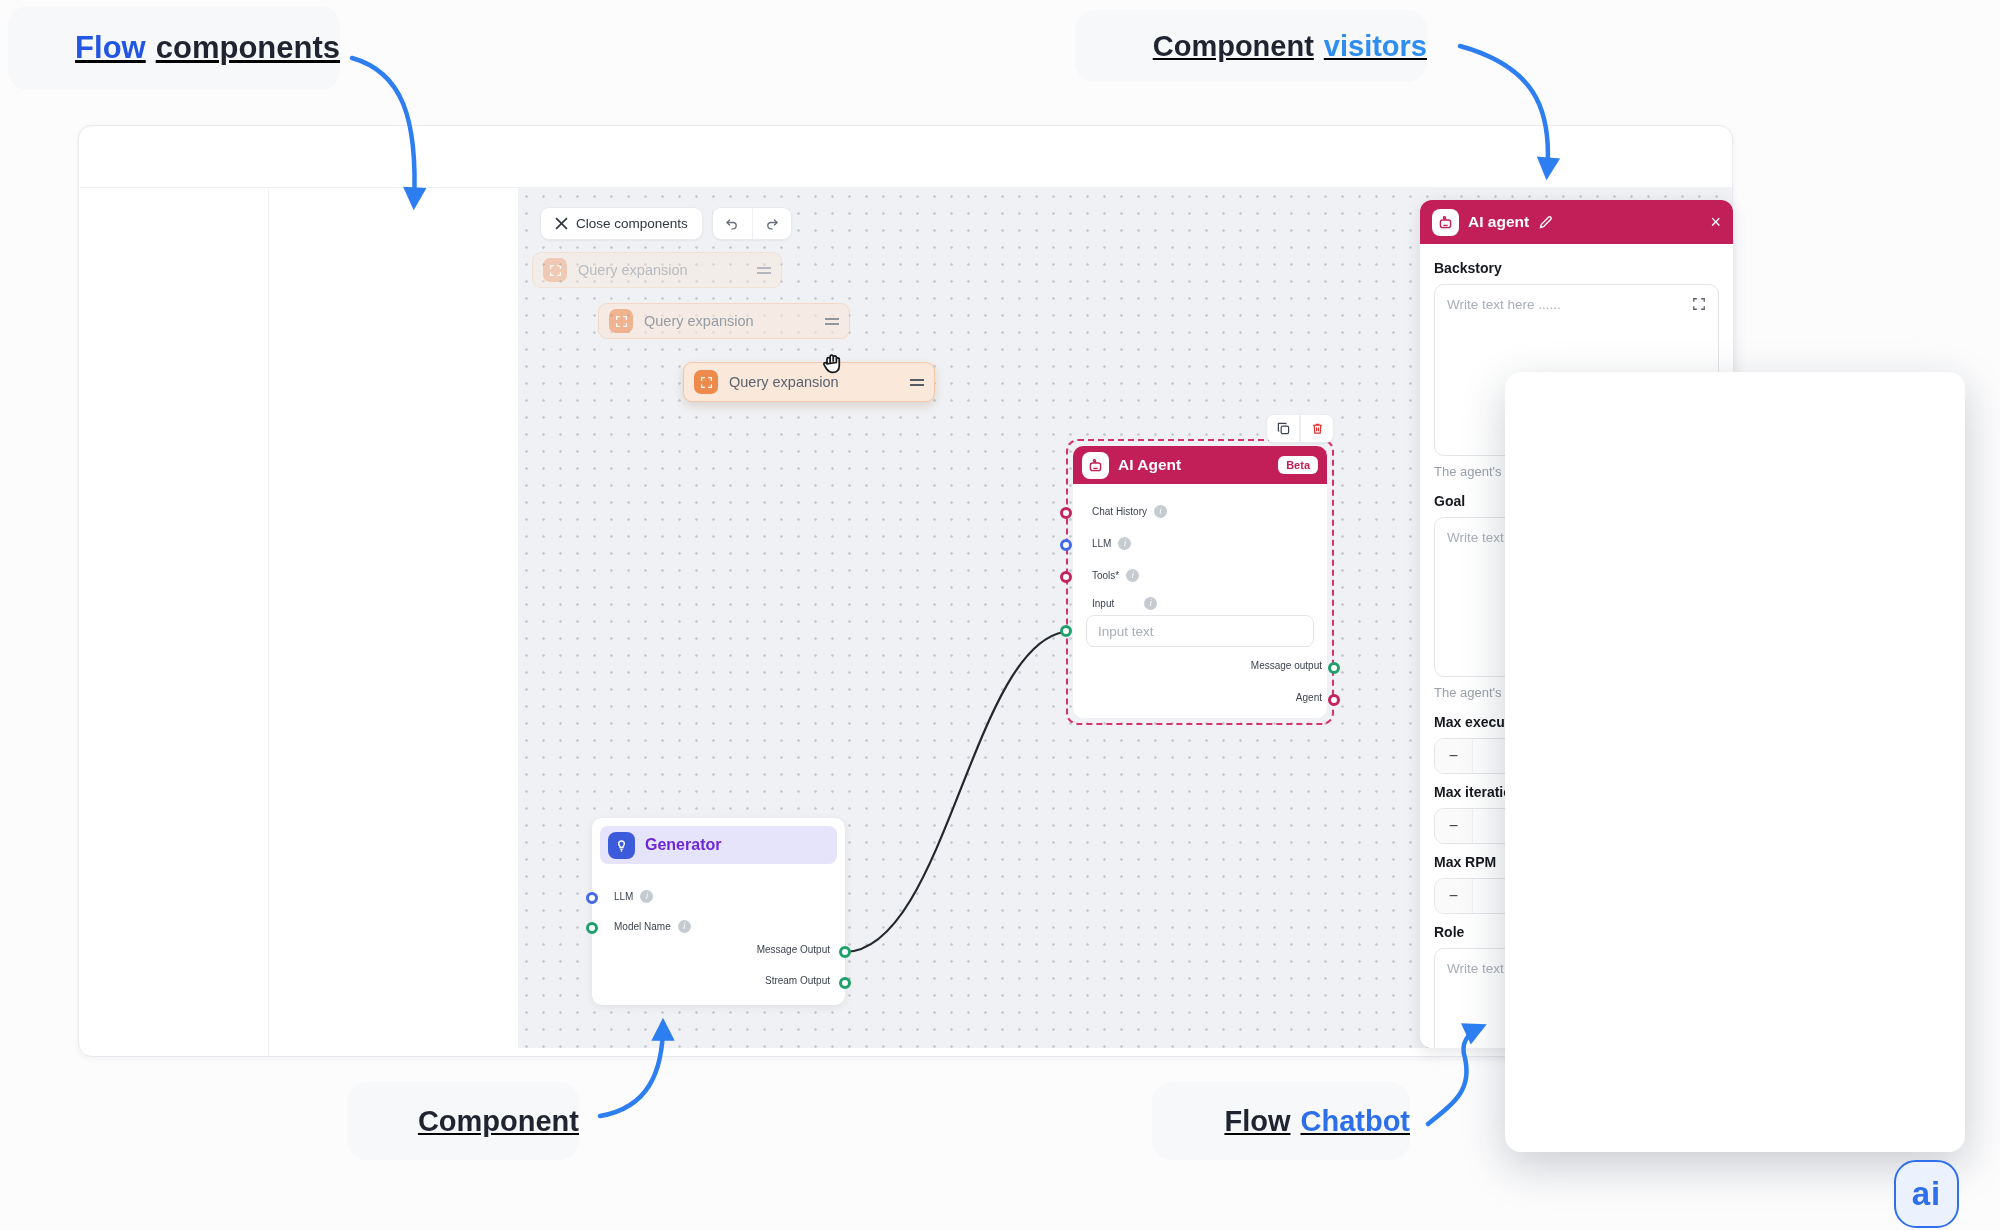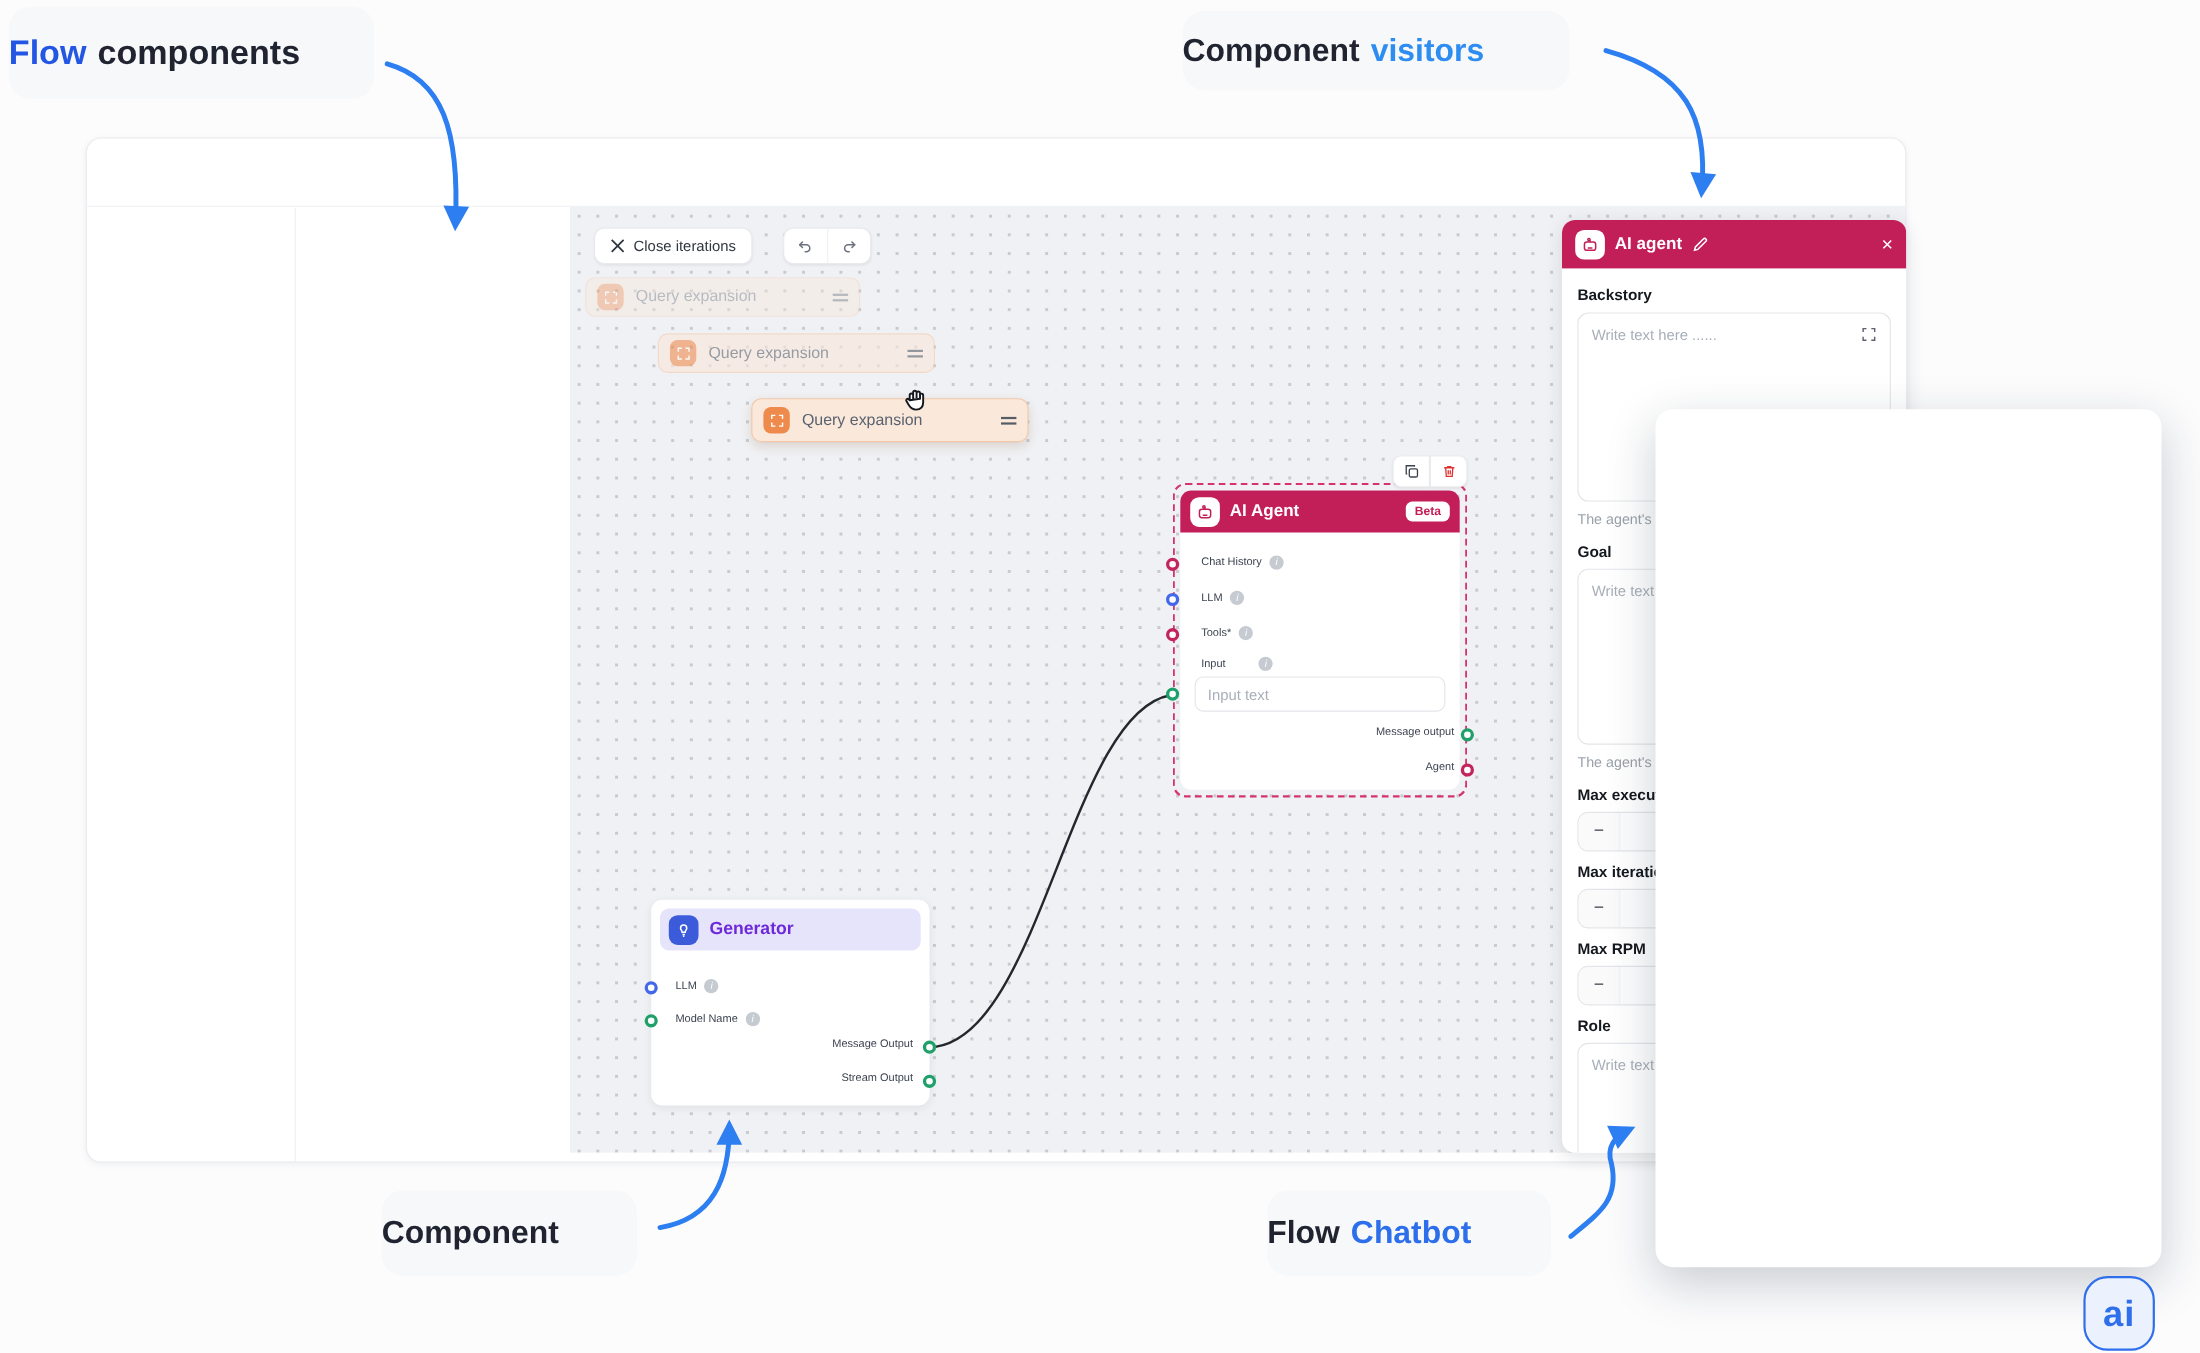--- a/index.html
+++ b/index.html
@@ -1,21 +1,21 @@
 <!DOCTYPE html>
 <html><head>
 <meta charset="utf-8">
 <style>
   html,body{margin:0;padding:0;background:#FCFCFD;}
   *{box-sizing:border-box;font-family:"Liberation Sans","DejaVu Sans",sans-serif;}
   .stage{position:relative;width:2000px;height:1230px;overflow:hidden;background:#FCFCFD;}
   .abs{position:absolute;}
 
   
-  .callout{position:absolute;background:#F7F8FA;border-radius:20px;display:flex;align-items:center;justify-content:flex-start;gap:10px;z-index:70;}
+  .callout{position:absolute;background:#F7F8FA;border-radius:20px;display:flex;align-items:center;justify-content:flex-end;gap:10px;z-index:70;text-decoration:underline;}
   .callout .co-dark{color:#1F2430;font-weight:bold;}
   .callout .co-blue{font-weight:bold;}
   .co-tl{left:8px;top:6px;width:332px;height:84px;font-size:31px;}
   .co-tr{left:1075px;top:10px;width:352px;height:72px;font-size:29px;}
   .co-bl{left:347px;top:1082px;width:232px;height:78px;font-size:29px;}
   .co-br{left:1152px;top:1082px;width:258px;height:78px;font-size:29px;}
 
   
   .window{position:absolute;left:78px;top:125px;width:1655px;height:932px;background:#fff;border:1px solid #E8EAEE;border-radius:14px;box-shadow:0 2px 6px rgba(20,30,50,.05);z-index:1;}
   .win-header{position:absolute;left:78px;top:125px;width:1655px;height:63px;border-bottom:1px solid #EEF0F3;z-index:3;}
@@ -321,21 +321,21 @@
       </span>
     <span>Followup questions</span>
   </div>
 
   <div class="canvas"></div>
 
   <div class="btn-close-comp">
     <svg width="13" height="13" viewBox="0 0 12 12" stroke="#2F3640" stroke-width="1.5" fill="none">
         <path d="M1 1l10 10M11 1L1 11"></path>
       </svg>
-    <span>Close iterations</span>
+    <span>Close components</span>
   </div>
   <div class="undo-redo">
     <span class="ur-cell">
         <svg width="16" height="16" viewBox="0 0 16 16" fill="none" stroke="currentColor" stroke-width="1.4" stroke-linecap="round" stroke-linejoin="round">
           <path d="M5.5 4L3 6.5 5.5 9"></path>
           <path d="M3 6.5h6a3.2 3.2 0 010 6.4H8"></path>
         </svg>
       </span>
     <span class="ur-cell">
         <svg width="16" height="16" viewBox="0 0 16 16" fill="none" stroke="currentColor" stroke-width="1.4" stroke-linecap="round" stroke-linejoin="round">

